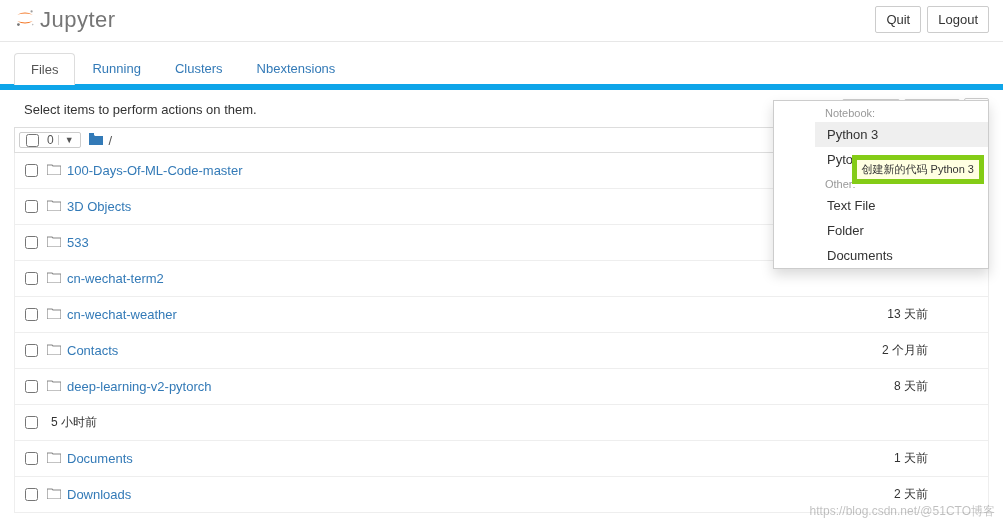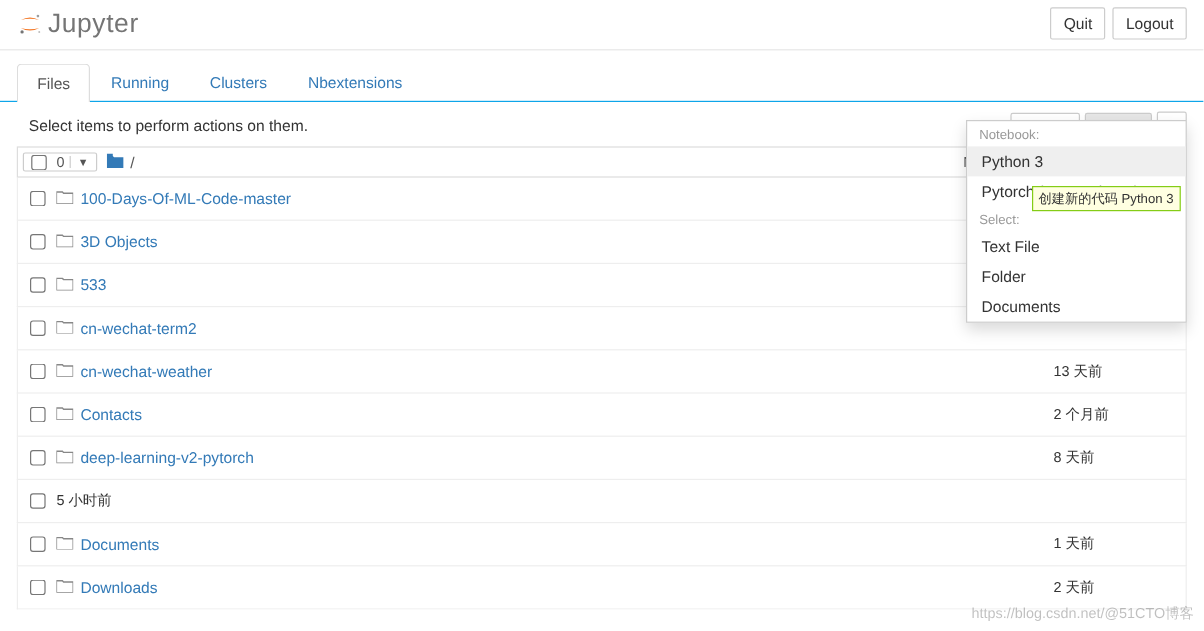--- a/index.html
+++ b/index.html
@@ -1,22 +1,22 @@
 <!DOCTYPE html>
 <html><head>
 <meta charset="utf-8">
 <style>
   * { box-sizing: border-box; margin: 0; padding: 0; }
   body { font-family: "Helvetica Neue", Helvetica, Arial, sans-serif; font-size: 13px; color: #333; background: #fff; width: 1003px; }
   .header { display: flex; align-items: center; justify-content: space-between; padding: 6px 14px 8px 14px; border-bottom: 1px solid #e7e7e7; }
-  .logo-wrap { display: flex; align-items: center; gap: 4px; }
+  .logo-wrap { display: flex; align-items: flex-start; gap: 4px; }
   .logo-text { font-size: 22px; color: #757575; letter-spacing: 0.5px; }
   .header-buttons { display: flex; gap: 6px; }
   .btn { border: 1px solid #ccc; background: #fff; padding: 5px 10px; font-size: 13px; color: #333; cursor: pointer; border-radius: 2px; }
-  .tabs { display: flex; gap: 0; padding: 10px 14px 0 14px; border-bottom: 1px solid #0ea5e9; }
+  .tabs { display: flex; gap: 0; padding: 10px 14px 0 14px; border-bottom: 6px solid #0ea5e9; }
   .tab { padding: 8px 16px; color: #337ab7; font-size: 13px; cursor: pointer; border: 1px solid transparent; border-bottom: none; border-radius: 4px 4px 0 0; }
   .tab.active { color: #555; border-color: #ddd; background: #fff; position: relative; top: 1px; }
   .toolbar-row { display: flex; justify-content: space-between; align-items: center; padding: 8px 14px 6px 24px; }
   .instruction { font-size: 13px; color: #333; }
   .right-tools { display: flex; align-items: center; gap: 4px; position: relative; }
   .btn-small { border: 1px solid #ccc; background: #fff; padding: 3px 9px; font-size: 12px; cursor: pointer; border-radius: 2px; color: #333; }
   .btn-small.active { background: #e6e6e6; }
   .refresh-icon { padding: 3px 6px; font-size: 13px; cursor: pointer; border: 1px solid #ccc; border-radius: 2px; background: #fff; }
   .list-header { display: flex; align-items: center; border: 1px solid #ddd; margin: 0 14px; background: #fff; position: relative; }
   .check-col { width: 32px; display: flex; justify-content: center; align-items: center; padding: 6px 0; }
@@ -27,27 +27,27 @@
   .breadcrumb { display: flex; align-items: center; gap: 6px; margin-left: 8px; }
   .folder-home { color: #337ab7; }
   .name-col-h { position: absolute; right: 160px; font-size: 12px; color: #555; }
   .size-col-h { position: absolute; right: 16px; font-size: 12px; color: #555; }
   .file-list { margin: 0 14px; }
   .file-row { display: flex; align-items: center; border: 1px solid #eee; border-top: none; padding: 5px 0; }
   .file-row .check-col input { margin: 0; }
   .file-name { display: flex; align-items: center; gap: 6px; flex: 1; }
   .file-link { color: #337ab7; font-size: 13px; cursor: pointer; }
   .folder-ico { color: #888; }
-  .modified { width: 110px; text-align: left; padding-right: 60px; font-size: 12px; color: #333; }
+  .modified { width: 110px; text-align: right; padding-right: 60px; font-size: 12px; color: #333; }
   
-  .dropdown { position: absolute; top: 60px; right: 14px; width: 184px; background: #fff; border: 1px solid #ccc; box-shadow: 0 6px 12px rgba(0,0,0,0.15); z-index: 100; font-size: 13px; }
+  .dropdown { position: absolute; top: 60px; right: 14px; width: 216px; background: #fff; border: 1px solid #ccc; box-shadow: 0 6px 12px rgba(0,0,0,0.15); z-index: 100; font-size: 13px; padding-left: 41px; }
   .dd-section-label { color: #999; font-size: 11px; padding: 6px 10px 3px 10px; }
   .dd-item { padding: 5px 12px; cursor: pointer; color: #333; }
   .dd-item.hover { background: #efefef; }
-  .tooltip { position: absolute; right: 4px; top: 54px; background: #ffffe1; border: 1px solid #84cc16; font-size: 11px; padding: 2px 5px; white-space: nowrap; z-index: 200; }
+  .tooltip { position: absolute; right: 4px; top: 54px; background: #ffffe1; border: 5px solid #84cc16; font-size: 11px; padding: 2px 5px; white-space: nowrap; z-index: 200; }
   .watermark { position: fixed; bottom: 6px; right: 8px; font-size: 12px; color: rgba(0,0,0,0.25); }
   .caret-down { font-size: 9px; margin-left: 3px; }
   .svg-logo { width: 22px; height: 22px; }
 </style>
 </head>
 <body>
 
 <div class="header">
   <div class="logo-wrap">
     <svg class="svg-logo" viewBox="0 0 40 40">
@@ -217,21 +217,21 @@
       <div class="modified">2 天前</div>
     </div>
   </div>
 
 <div class="dropdown" style="top:100px;">
   <div class="dd-section-label">Notebook:</div>
   <div id="dd-nb">
       <div class="dd-item hover">Python 3</div>
       <div class="dd-item">Pytorch for Deeplearning</div>
     </div>
-  <div class="dd-section-label">Select:</div>
+  <div class="dd-section-label">Other:</div>
   <div id="dd-other">
       <div class="dd-item">Text File</div>
       <div class="dd-item">Folder</div>
       <div class="dd-item">Documents</div>
     </div>
   <div class="tooltip">创建新的代码 Python 3</div>
 </div>
 
 <div class="watermark">https://blog.csdn.net/@51CTO博客</div>
 

